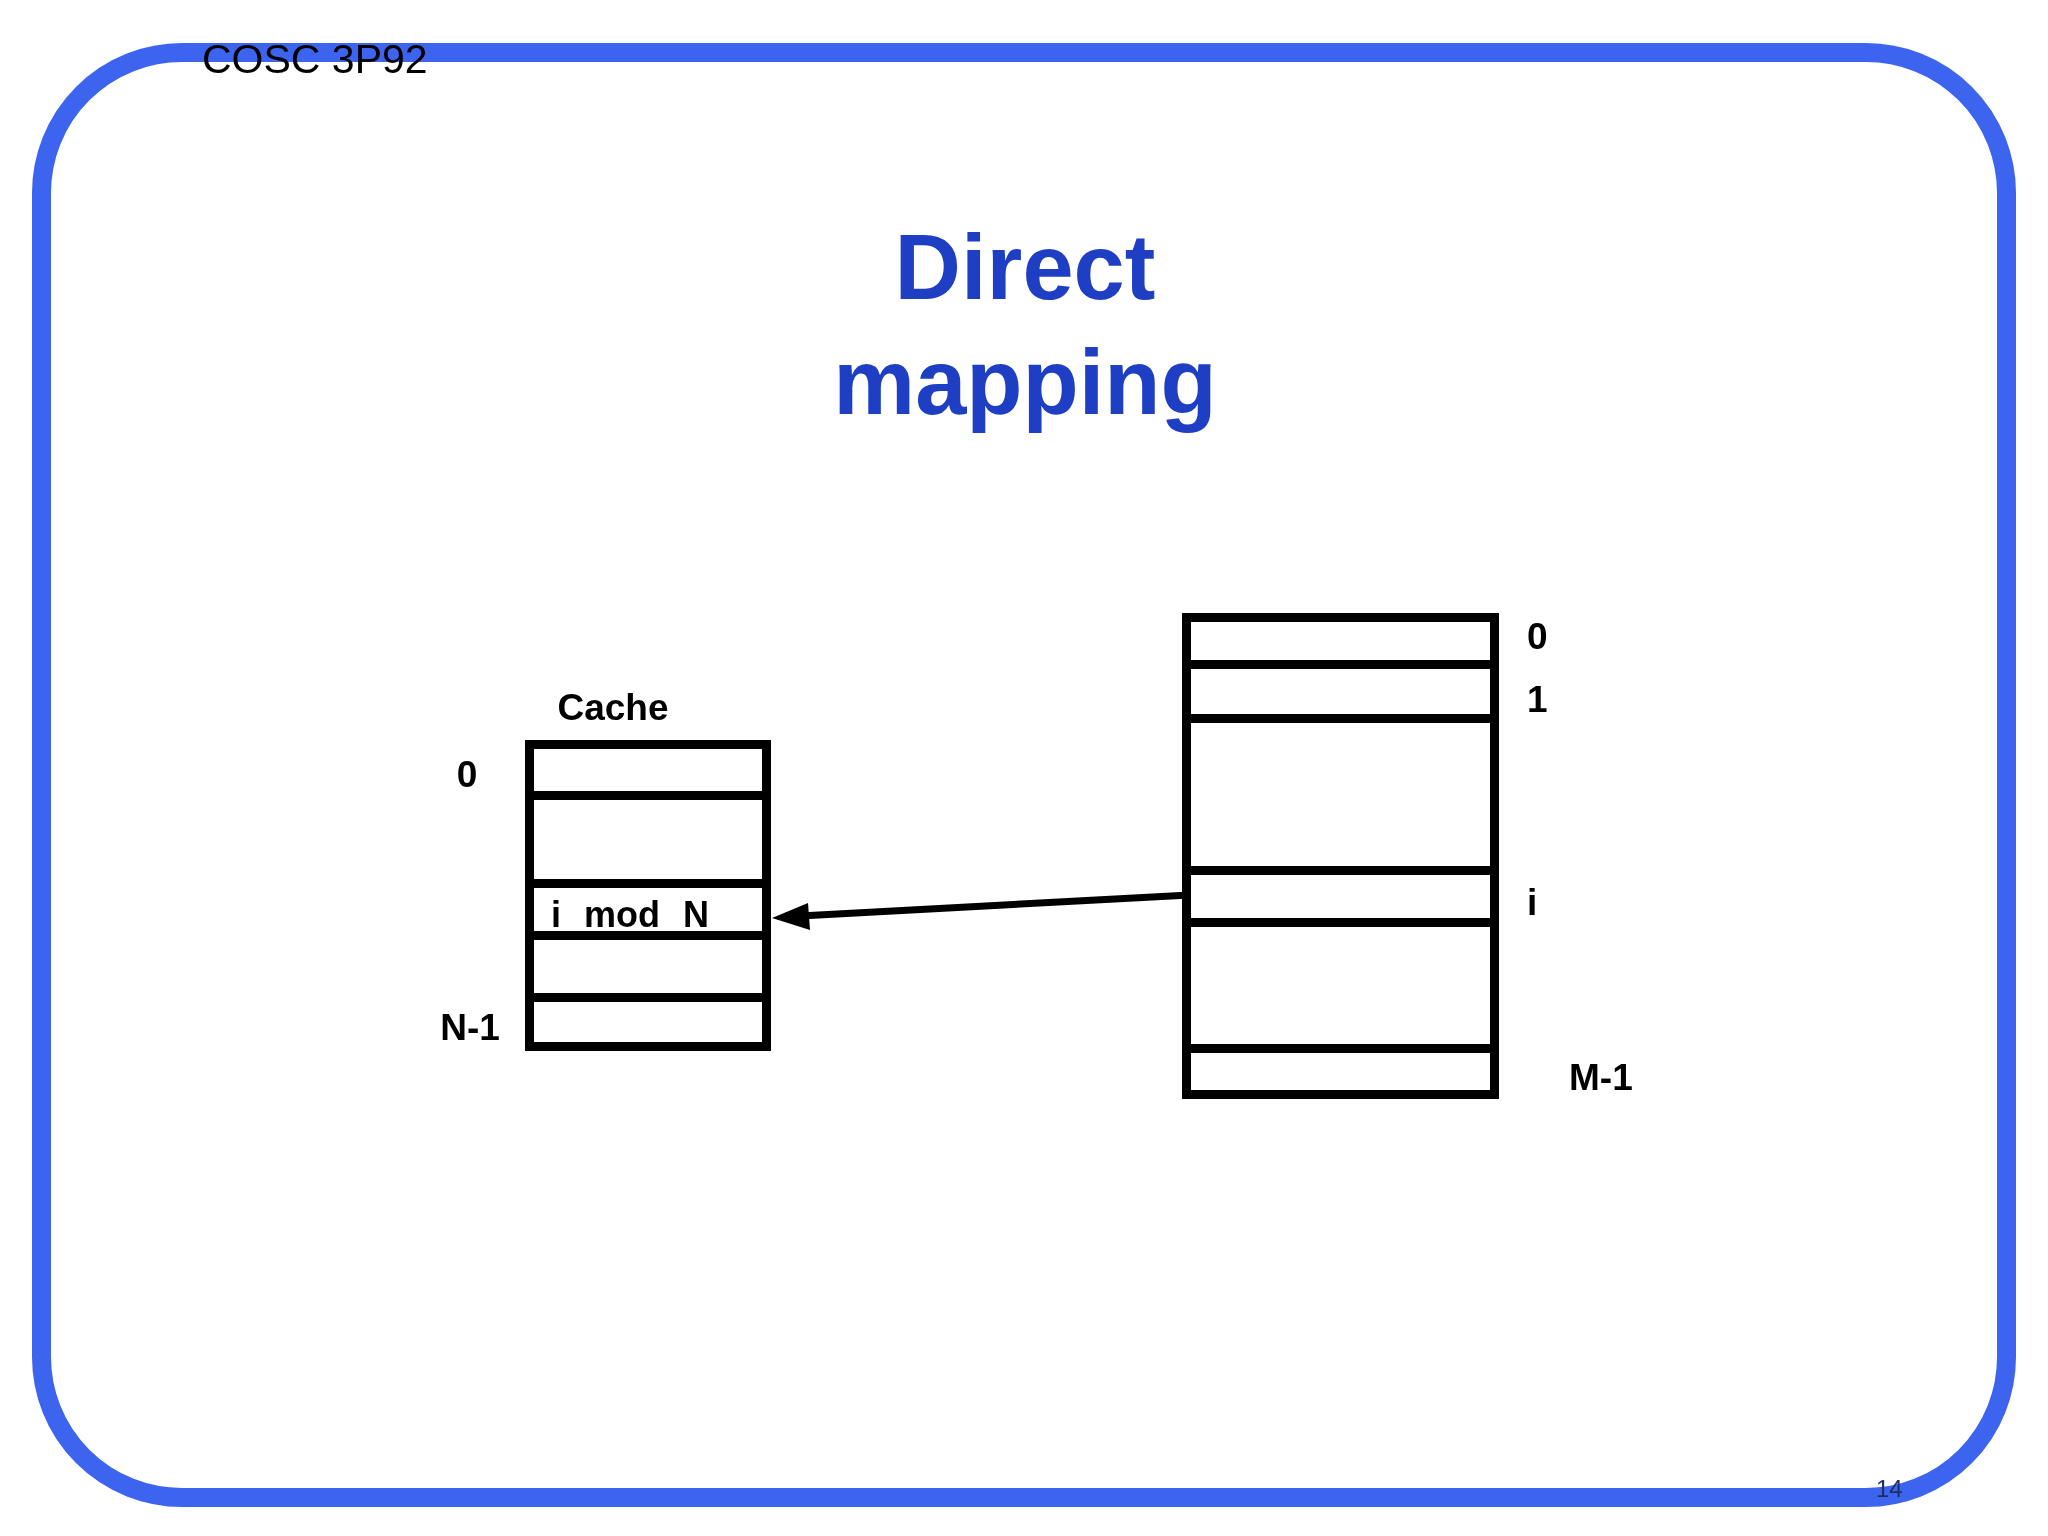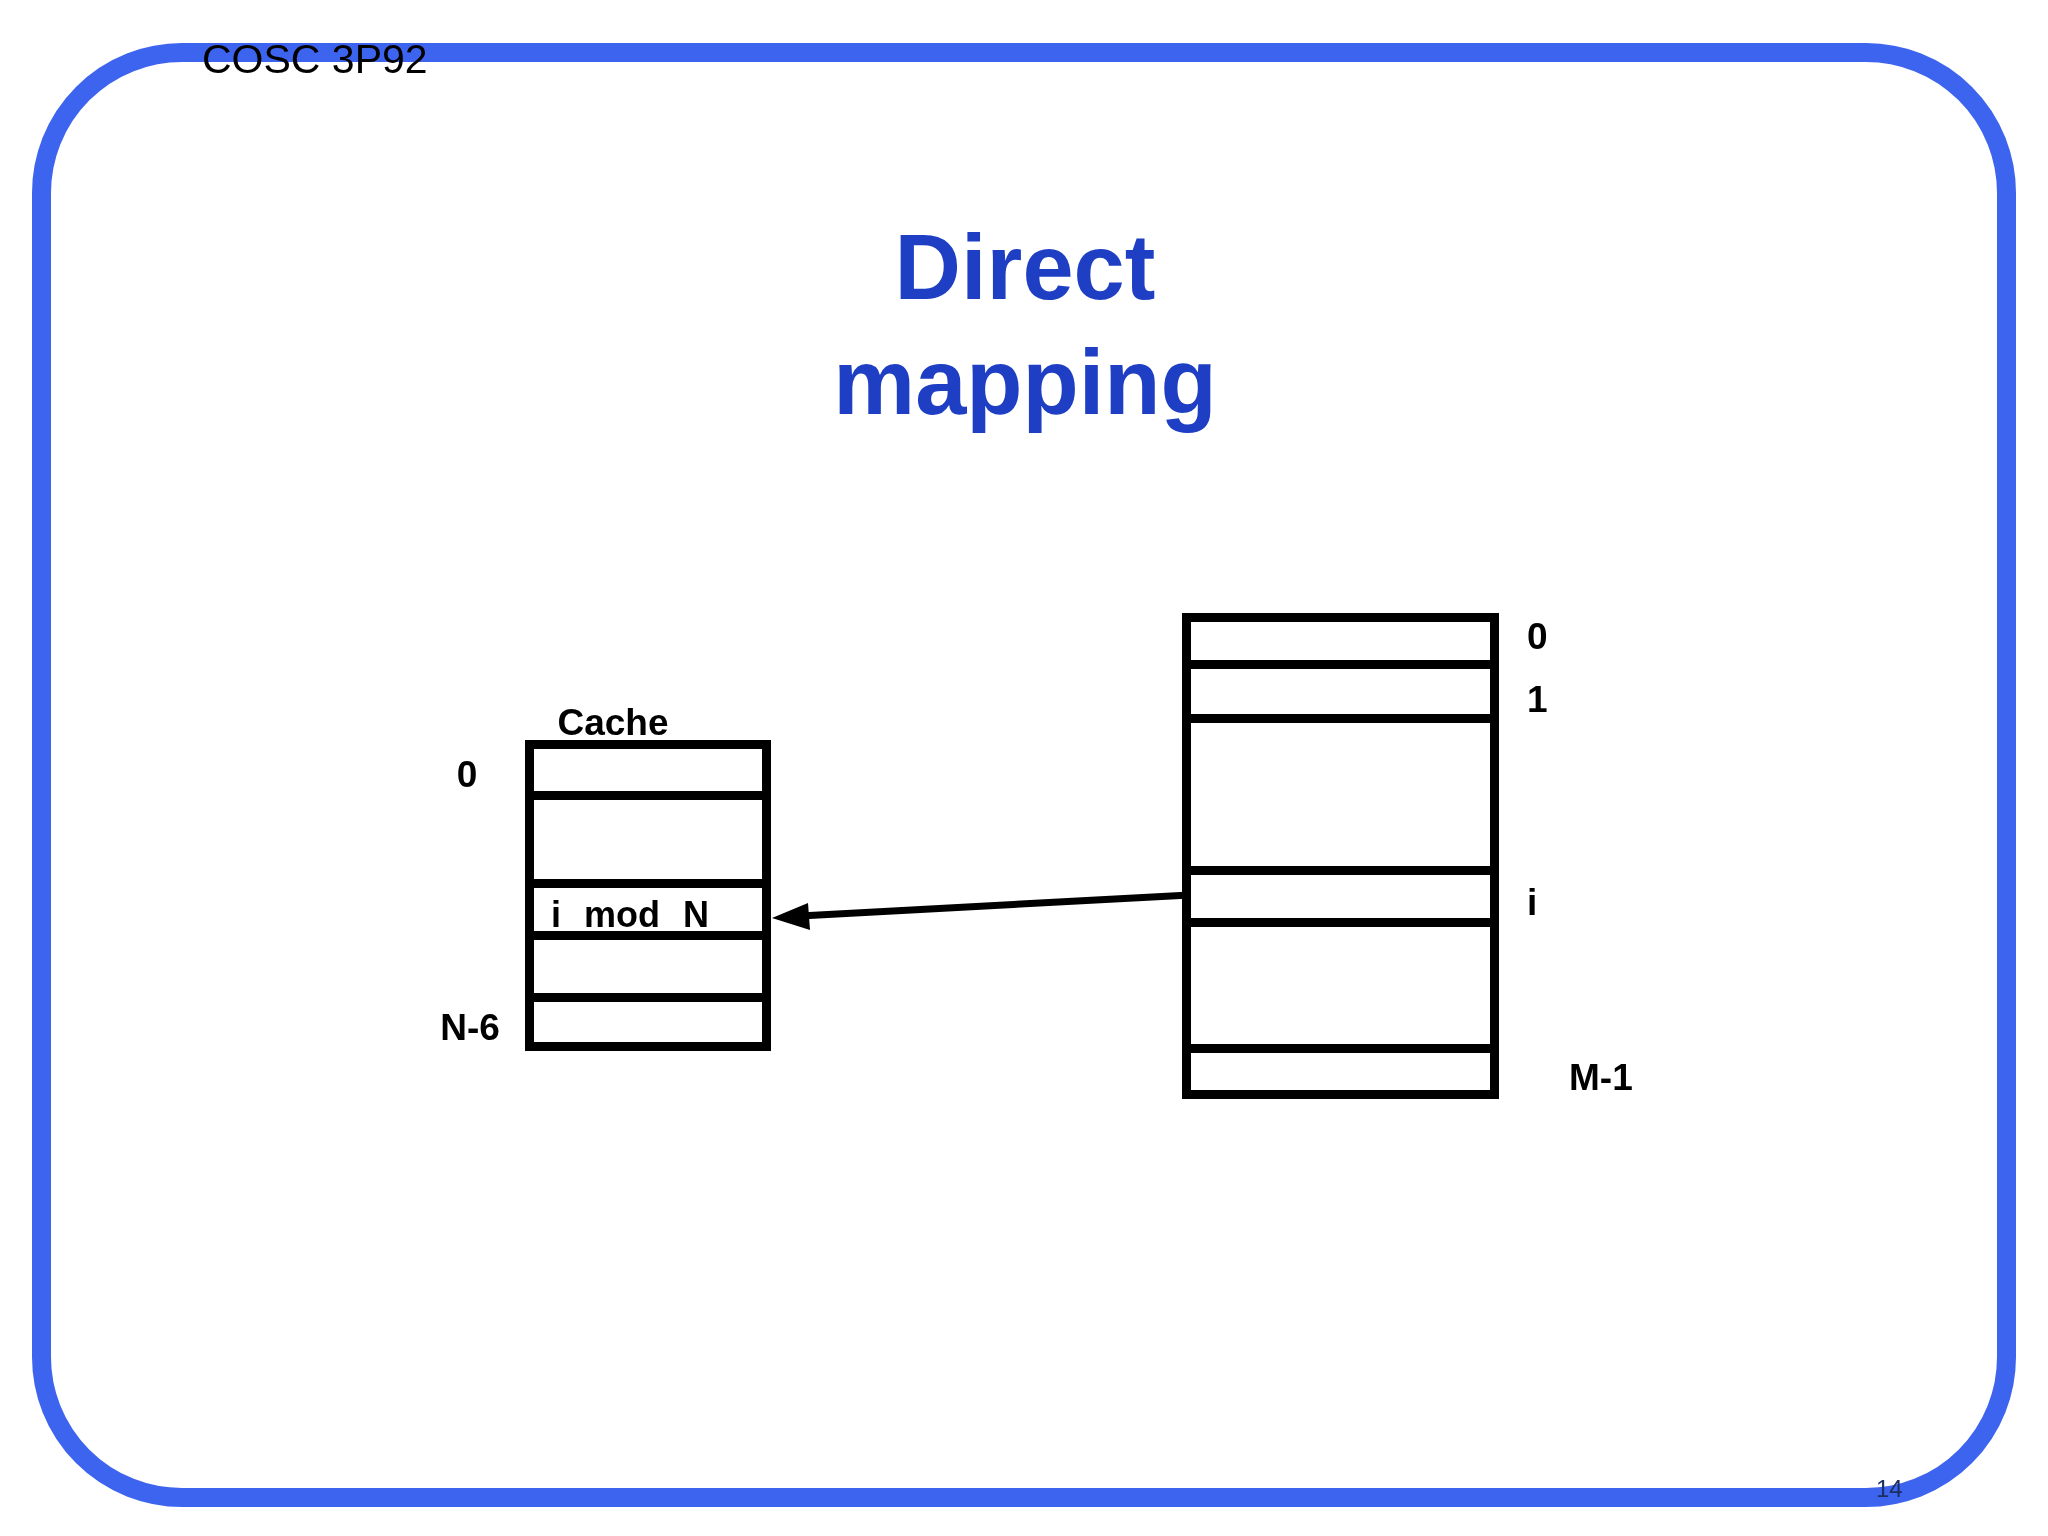--- a/index.html
+++ b/index.html
@@ -85,31 +85,31 @@
 
   <div class="abs frame"></div>
 
   <div class="abs course-code">COSC 3P92</div>
 
   <div class="abs title">
     <div>Direct</div>
     <div>mapping</div>
   </div>
 
-  <div class="abs dlabel center" style="left:533px;top:701px;width:160px;">Cache</div>
+  <div class="abs dlabel center" style="left:533px;top:686px;width:160px;">Cache</div>
 
   <div class="abs memrect cache-box">
     <div class="divider" style="top:42px;"></div>
     <div class="divider" style="top:130px;"></div>
     <div class="divider" style="top:182px;"></div>
     <div class="divider" style="top:244px;"></div>
   </div>
 
   <div class="abs dlabel center" style="left:440px;top:753px;width:54px;">0</div>
-  <div class="abs dlabel center" style="left:425px;top:1006px;width:90px;">N-6</div>
+  <div class="abs dlabel center" style="left:425px;top:1006px;width:90px;">N-1</div>
   <div class="abs row-label-i-mod-n">i mod N</div>
 
 
   <div class="abs memrect mem-box">
     <div class="divider" style="top:38px;"></div>
     <div class="divider" style="top:92px;"></div>
     <div class="divider" style="top:244px;"></div>
     <div class="divider" style="top:296px;"></div>
     <div class="divider" style="top:422px;"></div>
   </div>

